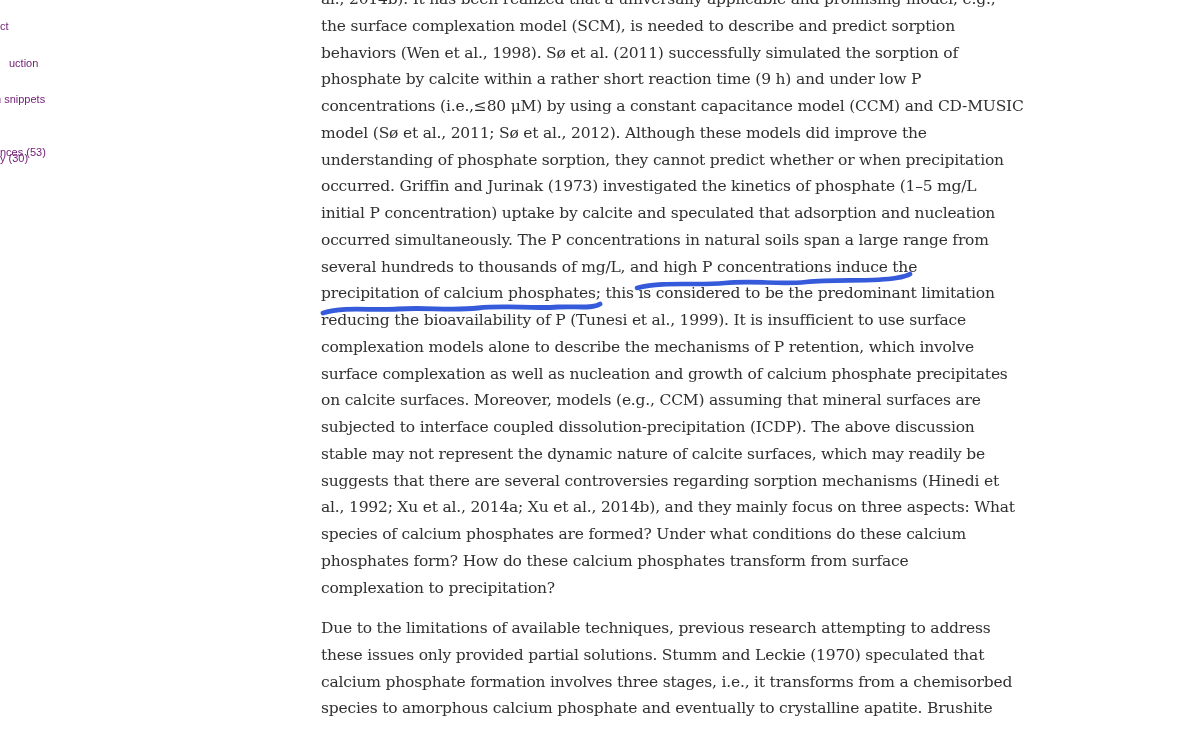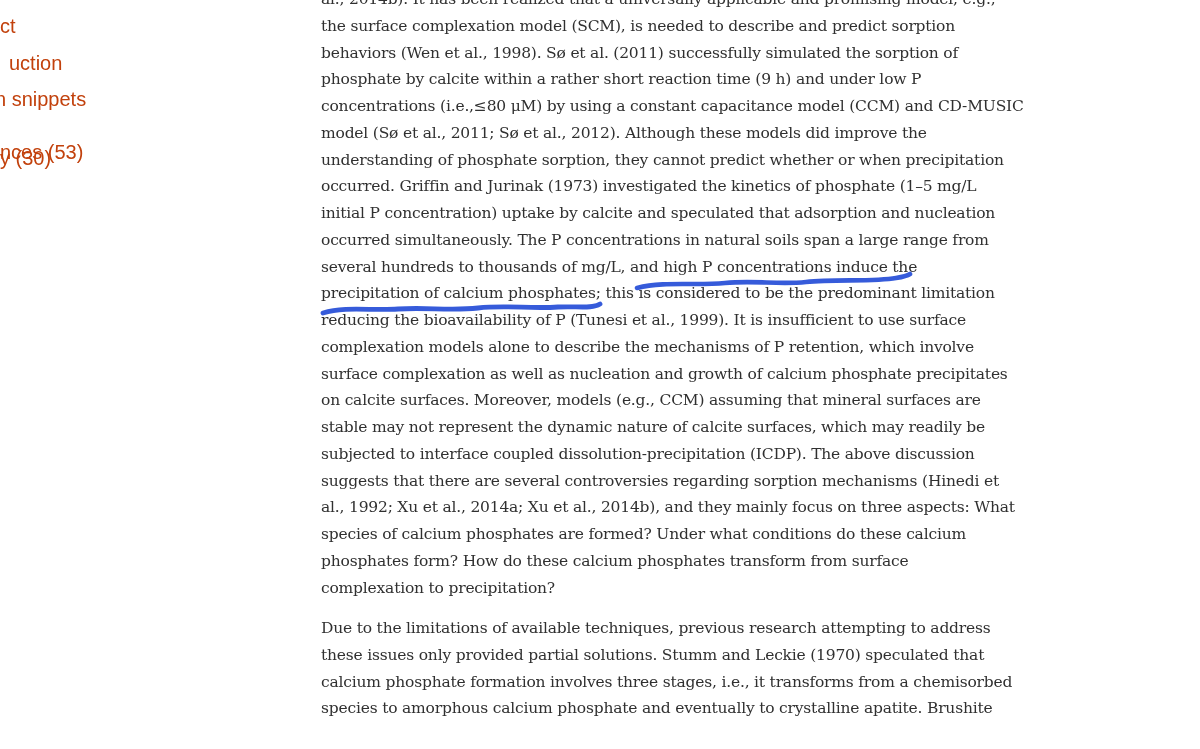--- a/index.html
+++ b/index.html
@@ -8,23 +8,23 @@
     background:#ffffff;
     overflow:hidden;
     position:relative;
     font-family:"Liberation Sans", sans-serif;
   }
 
   
   .toc { position:absolute; left:0; top:0; width:120px; height:300px; }
   .toc-link {
     position:absolute;
-    font-size:20px;
+    font-size:11px;
     line-height:20px;
-    color:#c2410c;
+    color:#701a75;
     text-decoration:none;
     white-space:pre;
     cursor:pointer;
   }
 
   
   .para {
     position:absolute;
     left:321px;
     width:700px;
@@ -68,22 +68,22 @@
       <div class="tline">understanding of phosphate sorption, they cannot predict whether or when precipitation</div>
       <div class="tline">occurred. Griffin and Jurinak (1973) investigated the kinetics of phosphate (1–5 mg/L</div>
       <div class="tline">initial P concentration) uptake by calcite and speculated that adsorption and nucleation</div>
       <div class="tline">occurred simultaneously. The P concentrations in natural soils span a large range from</div>
       <div class="tline">several hundreds to thousands of mg/L, and high P concentrations induce the</div>
       <div class="tline">precipitation of calcium phosphates; this is considered to be the predominant limitation</div>
       <div class="tline">reducing the bioavailability of P (Tunesi et al., 1999). It is insufficient to use surface</div>
       <div class="tline">complexation models alone to describe the mechanisms of P retention, which involve</div>
       <div class="tline">surface complexation as well as nucleation and growth of calcium phosphate precipitates</div>
       <div class="tline">on calcite surfaces. Moreover, models (e.g., CCM) assuming that mineral surfaces are</div>
+      <div class="tline">subjected to interface coupled dissolution-precipitation (ICDP). The above discussion</div>
       <div class="tline">stable may not represent the dynamic nature of calcite surfaces, which may readily be</div>
-      <div class="tline">subjected to interface coupled dissolution-precipitation (ICDP). The above discussion</div>
       <div class="tline">suggests that there are several controversies regarding sorption mechanisms (Hinedi et</div>
       <div class="tline">al., 1992; Xu et al., 2014a; Xu et al., 2014b), and they mainly focus on three aspects: What</div>
       <div class="tline">species of calcium phosphates are formed? Under what conditions do these calcium</div>
       <div class="tline">phosphates form? How do these calcium phosphates transform from surface</div>
       <div class="tline">complexation to precipitation?</div>
     </div>
   <div class="para" id="para-2">
       <div class="tline">Due to the limitations of available techniques, previous research attempting to address</div>
       <div class="tline">these issues only provided partial solutions. Stumm and Leckie (1970) speculated that</div>
       <div class="tline">calcium phosphate formation involves three stages, i.e., it transforms from a chemisorbed</div>

